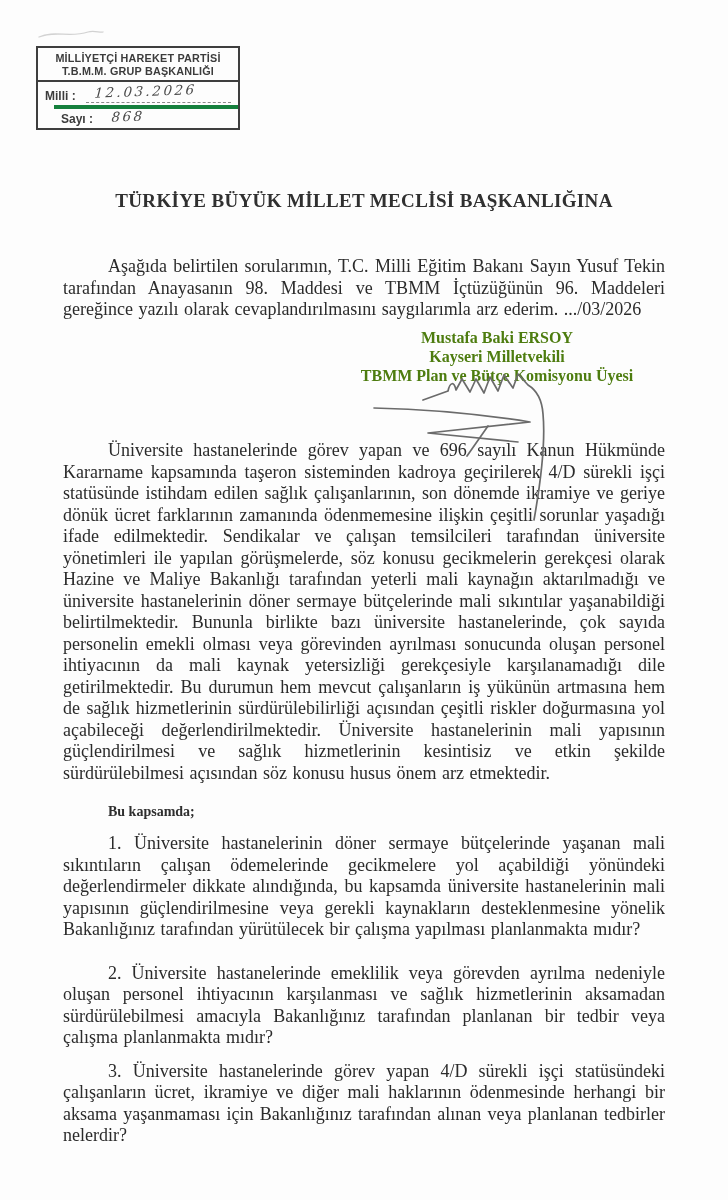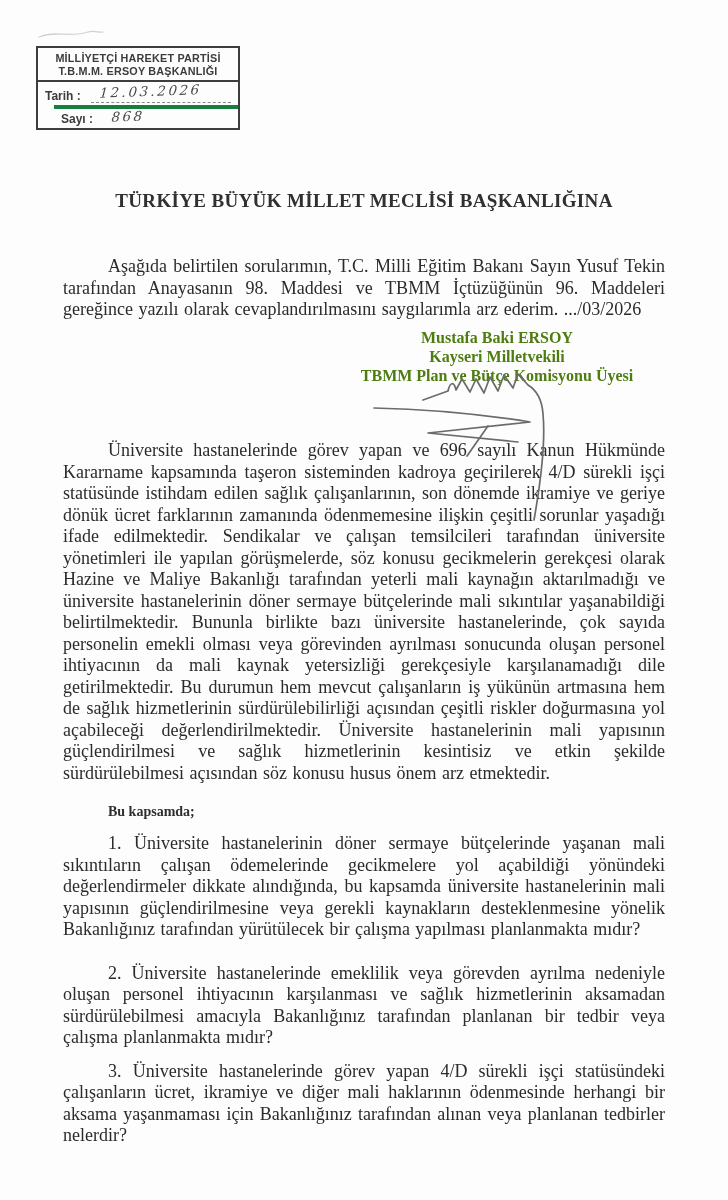--- a/index.html
+++ b/index.html
@@ -131,24 +131,24 @@
 
   <svg class="pre-mark" width="70" height="16" viewBox="0 0 70 16">
     <path d="M3,11 C18,4 34,12 52,6 C58,4 64,7 67,6" fill="none" stroke="#d2d2d2" stroke-width="1.3" stroke-linecap="round"></path>
   </svg>
 
   <div class="content">
 
     <div class="stamp">
       <div class="stamp-header">
         <div>MİLLİYETÇİ HAREKET PARTİSİ</div>
-        <div>T.B.M.M. ERSOY BAŞKANLIĞI</div>
+        <div>T.B.M.M. GRUP BAŞKANLIĞI</div>
       </div>
       <div class="stamp-row">
-        <span class="stamp-label">Tarih :</span>
+        <span class="stamp-label">Milli :</span>
         <span class="stamp-value-wrap"><span class="handwriting">12.03.2026</span></span>
       </div>
       <div class="stamp-row">
         <span class="stamp-label">Sayı :</span>
         <span class="stamp-value-wrap no-line"><span class="handwriting">868</span></span>
       </div>
     </div>
 
     <h1 class="doc-title">TÜRKİYE BÜYÜK MİLLET MECLİSİ BAŞKANLIĞINA</h1>
 

